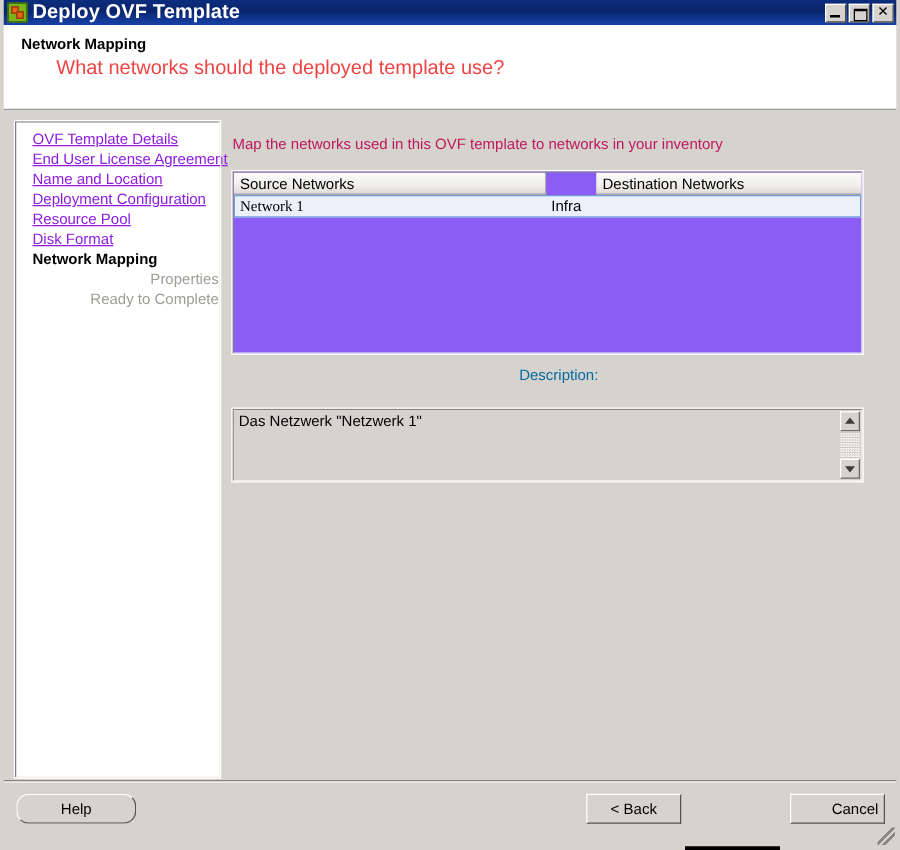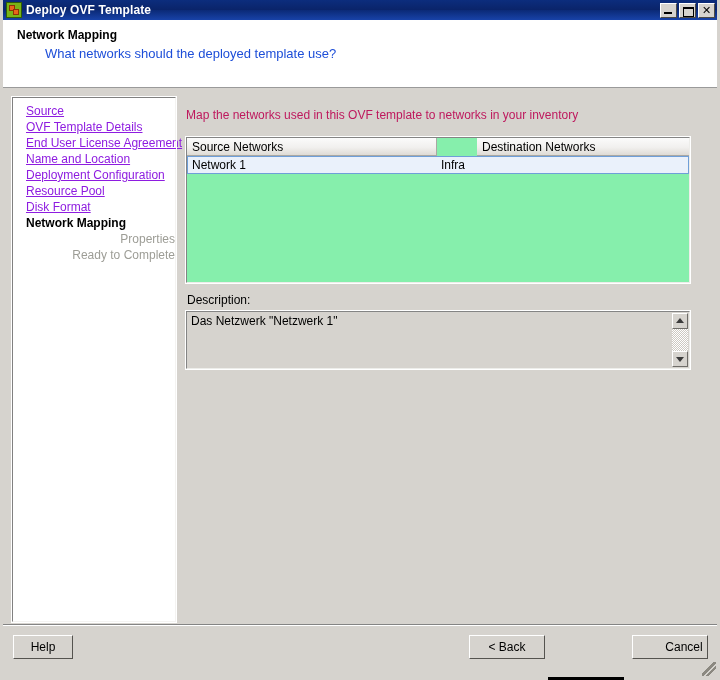--- a/index.html
+++ b/index.html
@@ -45,21 +45,21 @@
     position: absolute;
     display: block;
     background: #e8641c;
     border: 1px solid #8c3205;
   }
   .titlebar-icon i.a { left: 2px; top: 2px; width: 6px; height: 6px; }
   .titlebar-icon i.b { left: 6px; top: 6px; width: 6px; height: 6px; }
   .titlebar-title {
     color: #ffffff;
     font-weight: bold;
-    font-size: 12px;
+    font-size: 16px;
     letter-spacing: 0.1px;
     white-space: nowrap;
     flex: 1 1 auto;
     overflow: hidden;
   }
   .winbtns { display: flex; gap: 2px; flex: none; }
   .winbtn {
     width: 17px; height: 15px;
     background: #d6d3ce;
     border-top: 1px solid #ffffff;
@@ -94,22 +94,22 @@
     flex: none;
     padding: 8px 0 0 14px;
   }
   .header-title {
     font-weight: bold;
     font-size: 12px;
     color: #000;
     margin: 0 0 4px 0;
   }
   .header-sub {
-    font-size: 13px;
-    color: #1d4ed8;
+    font-size: 16px;
+    color: #ef4444;
     margin-left: 28px;
   }
 
   
   .body {
     position: relative;
     flex: 1 1 auto;
     background: #d6d3ce;
     padding: 9px 10px 0 9px;
     display: flex;
@@ -141,21 +141,21 @@
     padding: 11px 0 0 10px;
   }
   .intro {
     font-size: 12px;
     color: #be185d;
     margin-bottom: 15px;
   }
 
   
   .table-wrap {
-    background: #86efac;
+    background: #8b5cf6;
     border-top: 1px solid #848484;
     border-left: 1px solid #848484;
     border-right: 1px solid #ededea;
     border-bottom: 1px solid #ededea;
     outline: 1px solid #ffffff;
     height: 146px;
     width: 504px;
     overflow: hidden;
   }
   .thead { display: flex; height: 18px; }
@@ -180,28 +180,29 @@
     margin: 0 0 0 0;
   }
   .td {
     font-size: 12px;
     color: #000;
     padding: 0 0 0 4px;
     line-height: 16px;
     white-space: nowrap;
     overflow: hidden;
   }
-  .td.c1 { width: 249px; flex: none; }
+  .td.c1 { width: 249px; flex: none; font-family: Liberation Serif, serif; }
   .td.c2 { flex: 1 1 auto; }
 
   
   .desc-label {
     font-size: 12px;
-    color: #000000;
-    margin: 10px 0 4px 1px;
+    color: #0369a1;
+    margin: 10px 0 20px 1px;
+    text-align: center;
   }
   .desc-box {
     position: relative;
     background: #d6d3ce;
     border-top: 1px solid #848484;
     border-left: 1px solid #848484;
     border-right: 1px solid #ededea;
     border-bottom: 1px solid #ededea;
     outline: 1px solid #ffffff;
     height: 58px;
@@ -265,21 +266,21 @@
     border-right: 1px solid #55534f;
     border-bottom: 1px solid #55534f;
     font-family: "Liberation Sans", sans-serif;
     font-size: 12px;
     color: #000;
     line-height: 21px;
     text-align: center;
     padding: 0;
     cursor: default;
   }
-  .btn.help { left: 10px; width: 60px; }
+  .btn.help { left: 10px; width: 96px; border-radius: 10px; }
   .btn.back { left: 466px; }
   .btn.next { left: 545px; }
   .btn.cancel { left: 629px; padding-left: 28px; }
   .btn.default {
     border: 8px solid #000000;
     line-height: 19px;
     margin-top: 42px;
   }
   .grip {
     position: absolute;
@@ -310,21 +311,20 @@
   </div>
 
   <div class="header">
     <div class="header-title">Network Mapping</div>
     <div class="header-sub">What networks should the deployed template use?</div>
   </div>
 
   <div class="body">
 
     <div class="sidebar">
-      <div class="nav-item link">Source</div>
       <div class="nav-item link">OVF Template Details</div>
       <div class="nav-item link">End User License Agreement</div>
       <div class="nav-item link">Name and Location</div>
       <div class="nav-item link">Deployment Configuration</div>
       <div class="nav-item link">Resource Pool</div>
       <div class="nav-item link">Disk Format</div>
       <div class="nav-item current">Network Mapping</div>
       <div class="nav-item future">Properties</div>
       <div class="nav-item future">Ready to Complete</div>
     </div>

